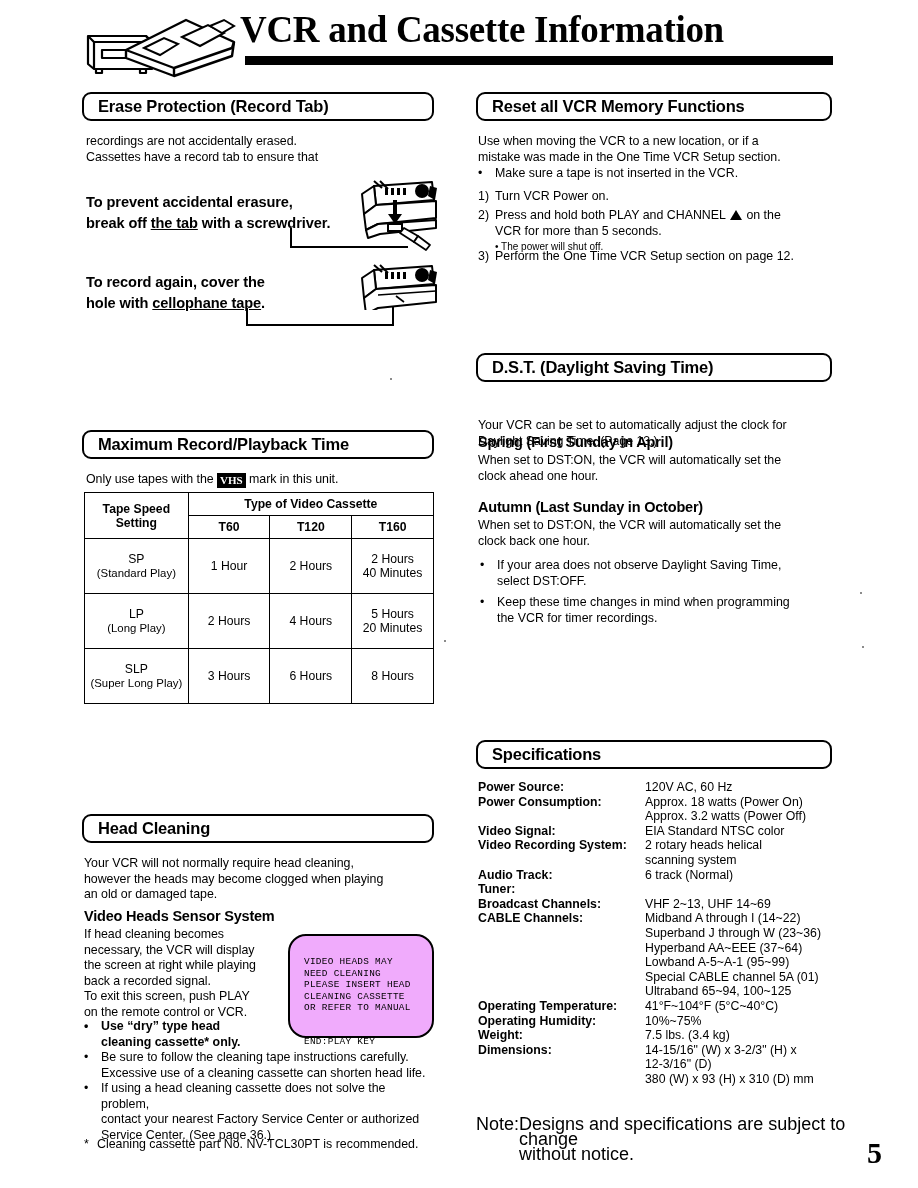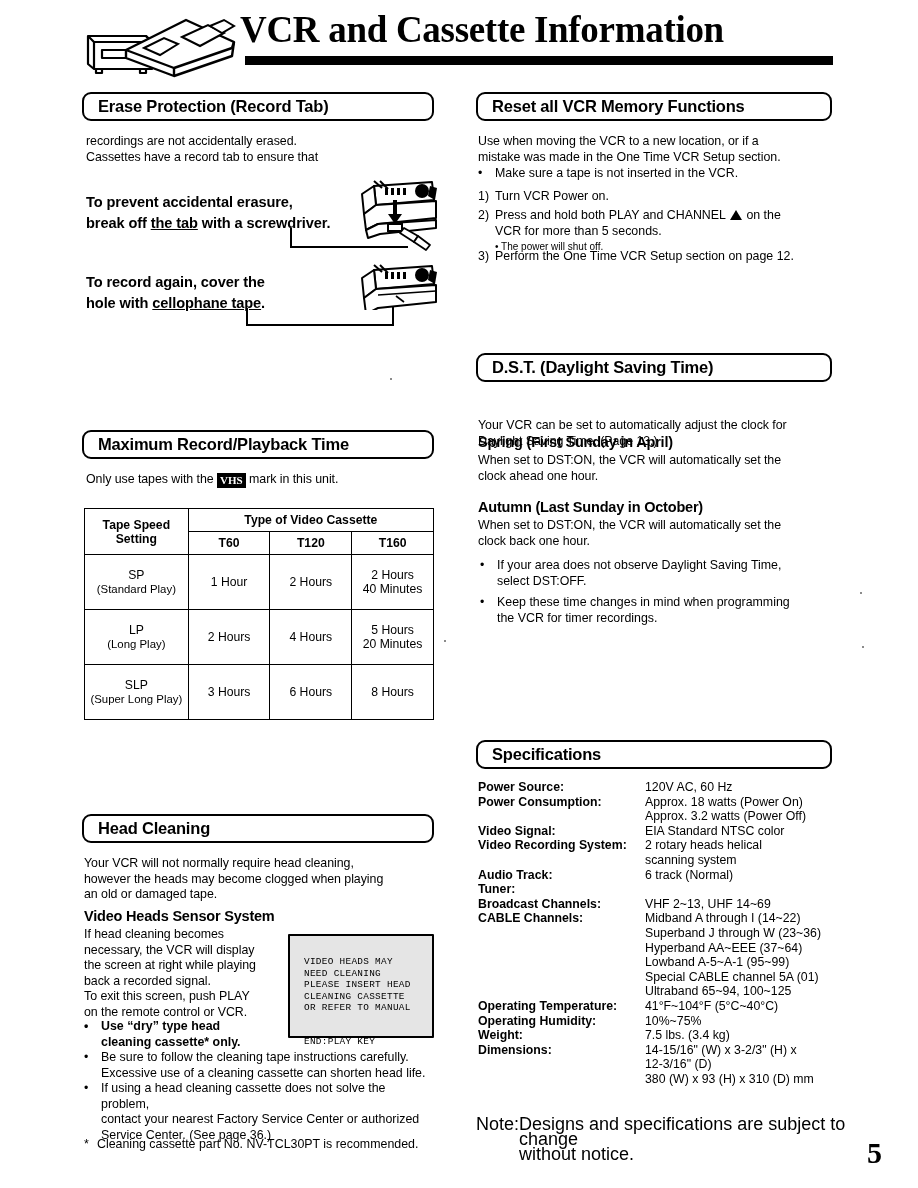--- a/index.html
+++ b/index.html
@@ -140,22 +140,22 @@
     padding: 0 2px;
     vertical-align: -1px;
     letter-spacing: 0px;
     border: 1px solid #000;
   }
 
   
   .tv-box {
     position: absolute;
     border: 2.5px solid #000;
-    border-radius: 1px;
-    background: #e5e5e5;
+    border-radius: 18px;
+    background: #f0abfc;
     padding: 20px 0 0 14px;
   }
   .tv-box .tv-line {
     font-family: "Liberation Mono", monospace;
     font-size: 9.4px;
     line-height: 11.6px;
     letter-spacing: 0.3px;
     white-space: nowrap;
   }
   .tv-box .tv-end {
@@ -321,21 +321,21 @@
   </svg>
 
   <div class="pill" style="left:82px; top:430px; width:352px; height:29px;">
     <span class="pill-label">Maximum Record/Playback Time</span>
   </div>
 
   <div class="body-txt" style="left:86px; top:472px; width:340px; white-space:nowrap;">
     <span>Only use tapes with the </span><span class="vhs-mark">VHS</span><span> mark in this unit.</span>
   </div>
 
-  <table class="rec-table" style="left:84px; top:508px; width:350px;border-radius:20px;">
+  <table class="rec-table" style="left:84px; top:492px; width:350px;border-radius:20px;">
     <tbody>
       <tr>
         <th rowspan="2" style="width:104px; height:46px;">
           <div>Tape Speed</div>
           <div>Setting</div>
         </th>
         <th colspan="3" style="height:23px;">Type of Video Cassette</th>
       </tr>
       <tr>
         <th style="width:82px; height:23px;">T60</th>

